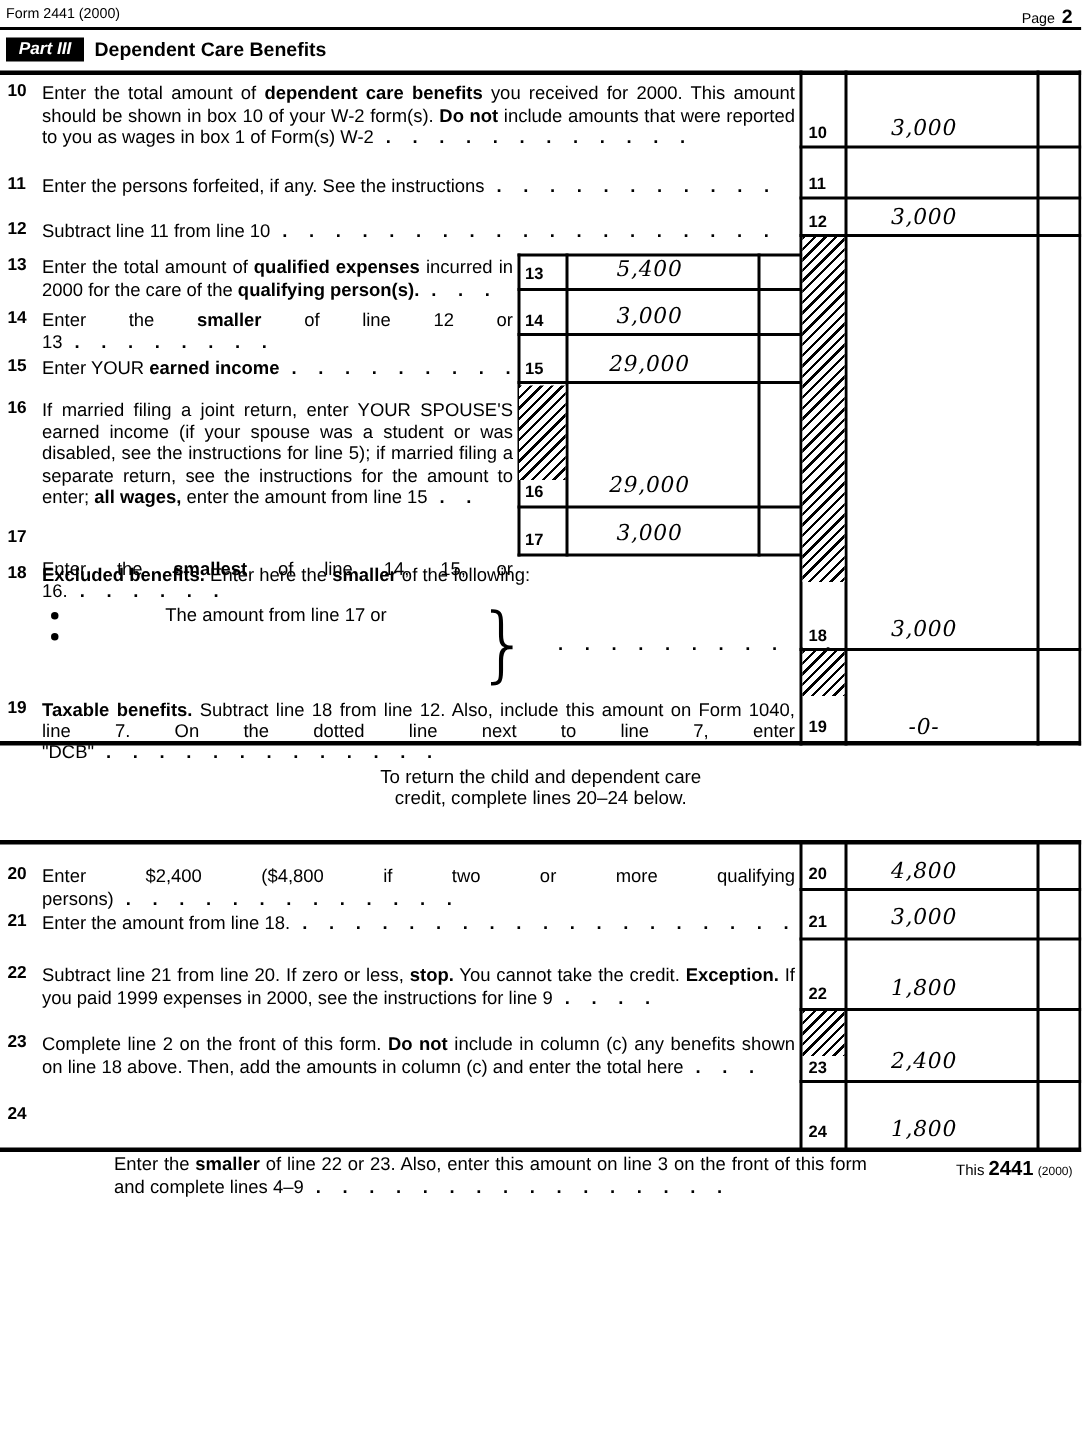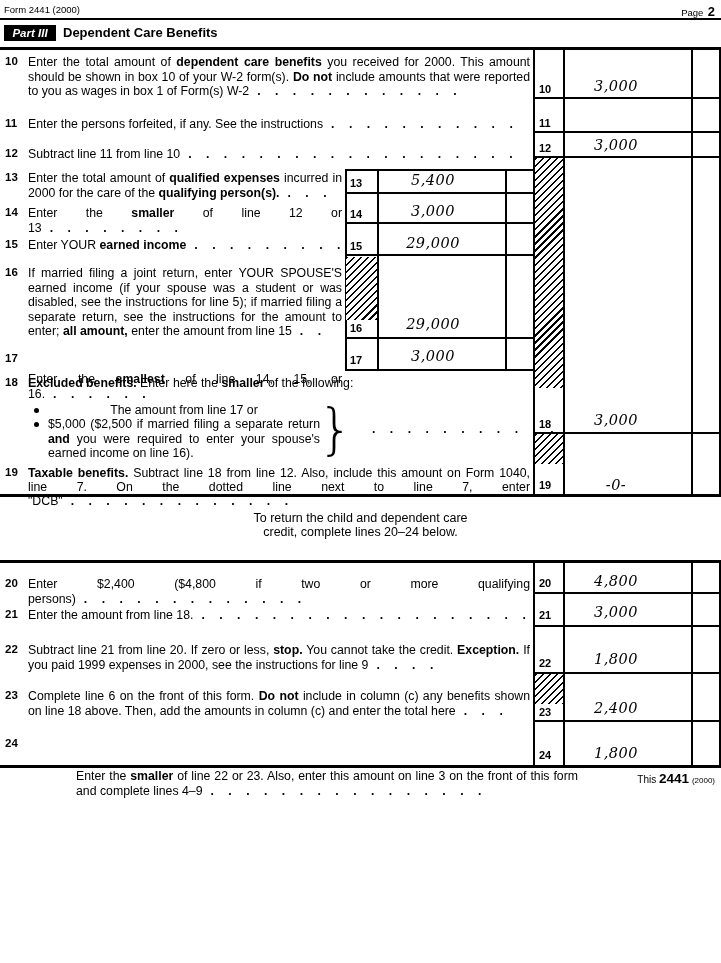--- a/index.html
+++ b/index.html
@@ -93,40 +93,37 @@
     <span><span>Enter the </span><b>smaller</b><span> of line 12 or 13</span></span><span class="dots">. . . . . . . .</span>
   </div>
 
   <div class="lnum" style="left:5px;top:238px;">15</div>
   <div class="ltext" style="left:28px;top:238px;width:314px;">
     <span><span>Enter YOUR </span><b>earned income</b></span><span class="dots">. . . . . . . . .</span>
   </div>
 
   <div class="lnum" style="left:5px;top:266px;">16</div>
   <div class="ltext" style="left:28px;top:266px;width:314px;">
-    <span><span>If married filing a joint return, enter YOUR SPOUSE'S earned income (if your spouse was a student or was disabled, see the instructions for line 5); if married filing a separate return, see the instructions for the amount to enter; </span><b>all amount,</b><span> enter the amount from line 15</span></span><span class="dots">. .</span>
+    <span><span>If married filing a joint return, enter YOUR SPOUSE'S earned income (if your spouse was a student or was disabled, see the instructions for line 5); if married filing a separate return, see the instructions for the amount to enter; </span><b>all wages,</b><span> enter the amount from line 15</span></span><span class="dots">. .</span>
   </div>
 
   <div class="lnum" style="left:5px;top:352px;">17</div>
   <div class="ltext" style="left:28px;top:372px;width:314px;">
     <span><span>Enter the </span><b>smallest</b><span> of line 14, 15, or 16.</span></span><span class="dots">. . . . . .</span>
   </div>
 
   <div class="lnum" style="left:5px;top:376px;">18</div>
   <div class="ltext" style="left:28px;top:376px;width:440px;text-align:left;">
     <span><b>Excluded benefits.</b><span> Enter here the </span><b>smaller</b><span> of the following:</span></span>
   </div>
   <div class="bdot" style="left:34px;top:408px;"></div>
   <div class="ltext" style="left:48px;top:403px;width:272px;text-align:center;">
     <span><span>The amount from line 17 or</span></span>
   </div>
   <div class="bdot" style="left:34px;top:422px;"></div>
-  <div class="ltext" style="left:48px;top:417px;width:272px;">
-    <span><span>$5,000 ($2,500 if married filing a separate return </span><b>and</b><span> you were required to enter your spouse's earned income on line 16).</span></span>
-  </div>
   <div class="brace" style="left:318px;top:402px;">}</div>
   <div class="dots-abs" style="left:372px;top:422px;">. . . . . . . . . . .</div>
 
   <div class="lnum" style="left:5px;top:466px;">19</div>
   <div class="ltext" style="left:28px;top:466px;width:502px;line-height:14px;">
     <span><b>Taxable benefits.</b><span> Subtract line 18 from line 12. Also, include this amount on Form 1040, line 7. On the dotted line next to line 7, enter "DCB"</span></span><span class="dots">. . . . . . . . . . . . .</span>
   </div>
 
   <div class="bnum" style="left:539px;top:83px;">10</div>
   <div class="bnum" style="left:539px;top:117px;">11</div>
@@ -176,21 +173,21 @@
     <span><span>Enter the amount from line 18.</span></span><span class="dots">. . . . . . . . . . . . . . . . . . .</span>
   </div>
 
   <div class="lnum" style="left:5px;top:643px;">22</div>
   <div class="ltext" style="left:28px;top:643px;width:502px;">
     <span><span>Subtract line 21 from line 20. If zero or less, </span><b>stop.</b><span> You cannot take the credit. </span><b>Exception.</b><span> If you paid 1999 expenses in 2000, see the instructions for line 9</span></span><span class="dots">. . . .</span>
   </div>
 
   <div class="lnum" style="left:5px;top:689px;">23</div>
   <div class="ltext" style="left:28px;top:689px;width:502px;">
-    <span><span>Complete line 6 on the front of this form. </span><b>Do not</b><span> include in column (c) any benefits shown on line 18 above. Then, add the amounts in column (c) and enter the total here</span></span><span class="dots">. . .</span>
+    <span><span>Complete line 2 on the front of this form. </span><b>Do not</b><span> include in column (c) any benefits shown on line 18 above. Then, add the amounts in column (c) and enter the total here</span></span><span class="dots">. . .</span>
   </div>
 
   <div class="lnum" style="left:5px;top:737px;">24</div>
   <div class="ltext" style="left:28px;top:769px;width:502px;margin-left:48px;">
     <span><span>Enter the </span><b>smaller</b><span> of line 22 or 23. Also, enter this amount on line 3 on the front of this form and complete lines 4–9</span></span><span class="dots">. . . . . . . . . . . . . . . .</span>
   </div>
 
   <div class="bnum" style="left:539px;top:577px;">20</div>
   <div class="bnum" style="left:539px;top:609px;">21</div>
   <div class="bnum" style="left:539px;top:657px;">22</div>

